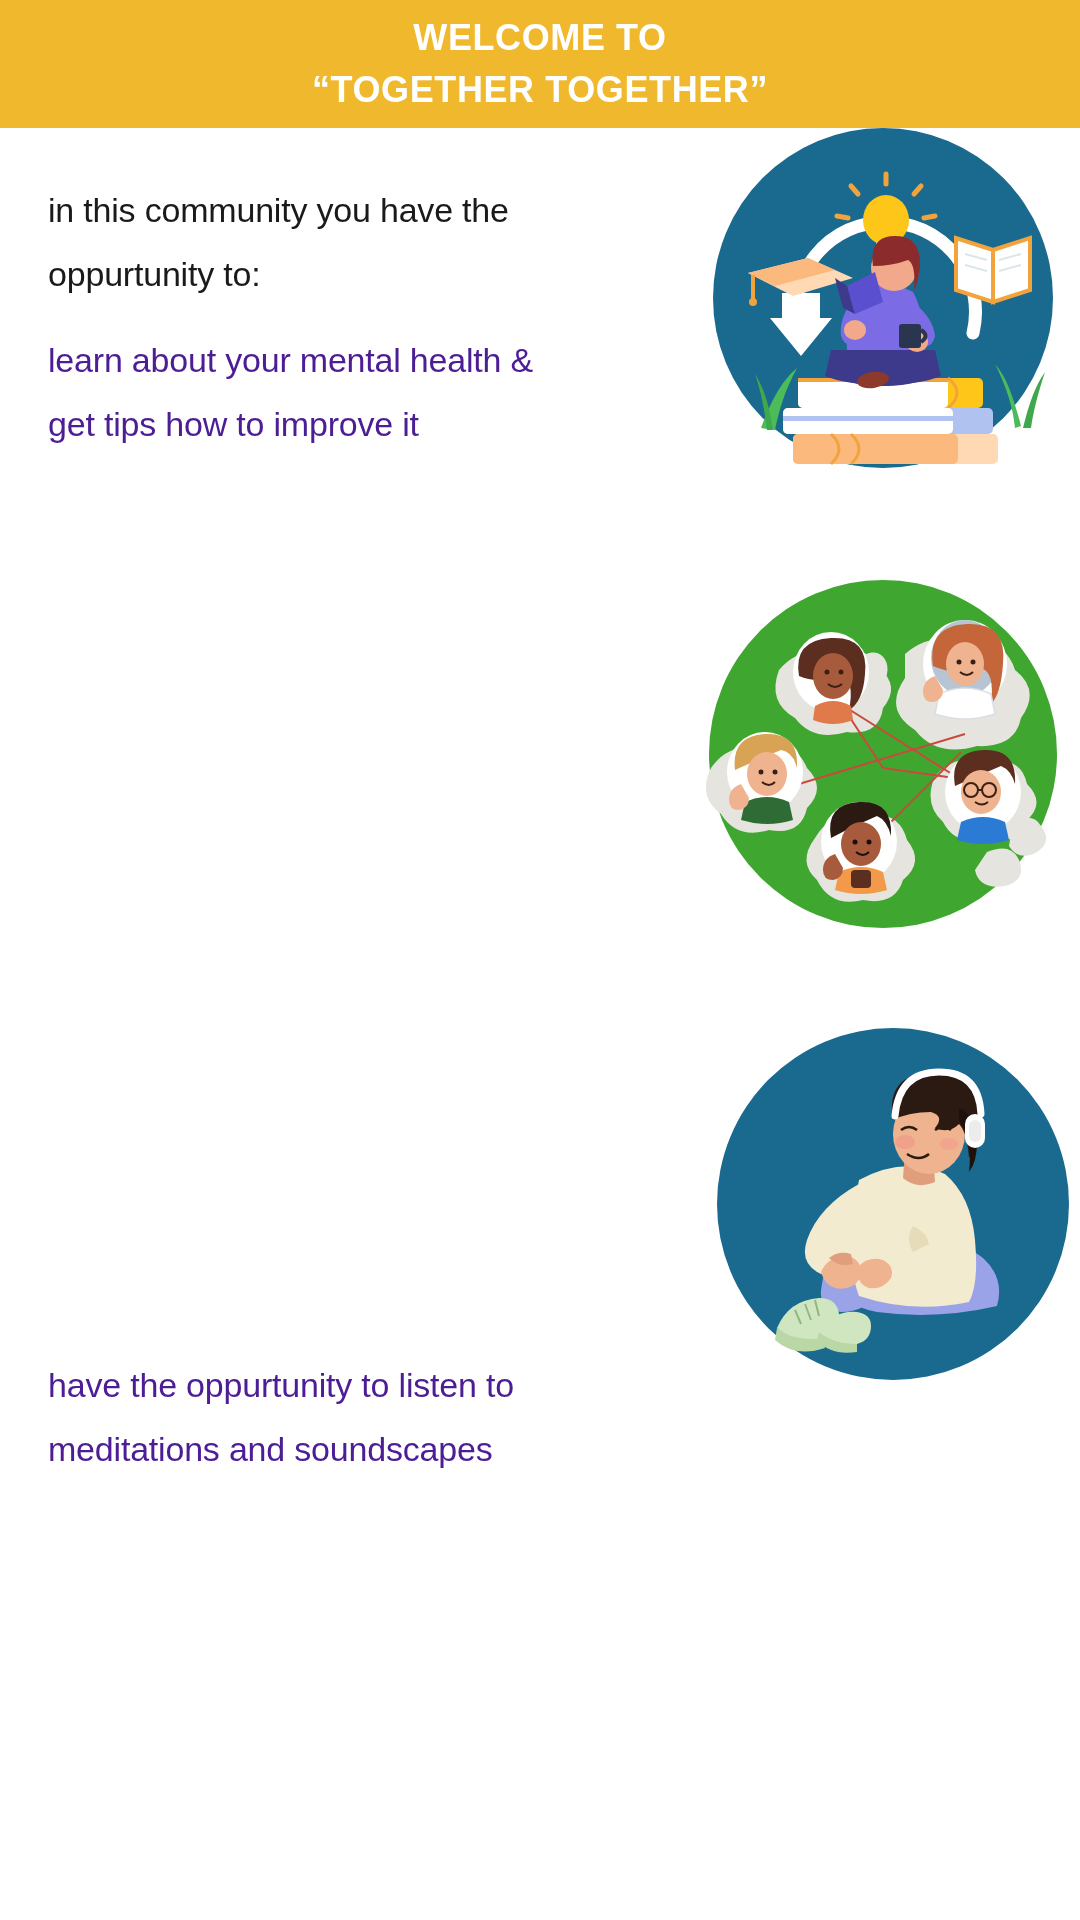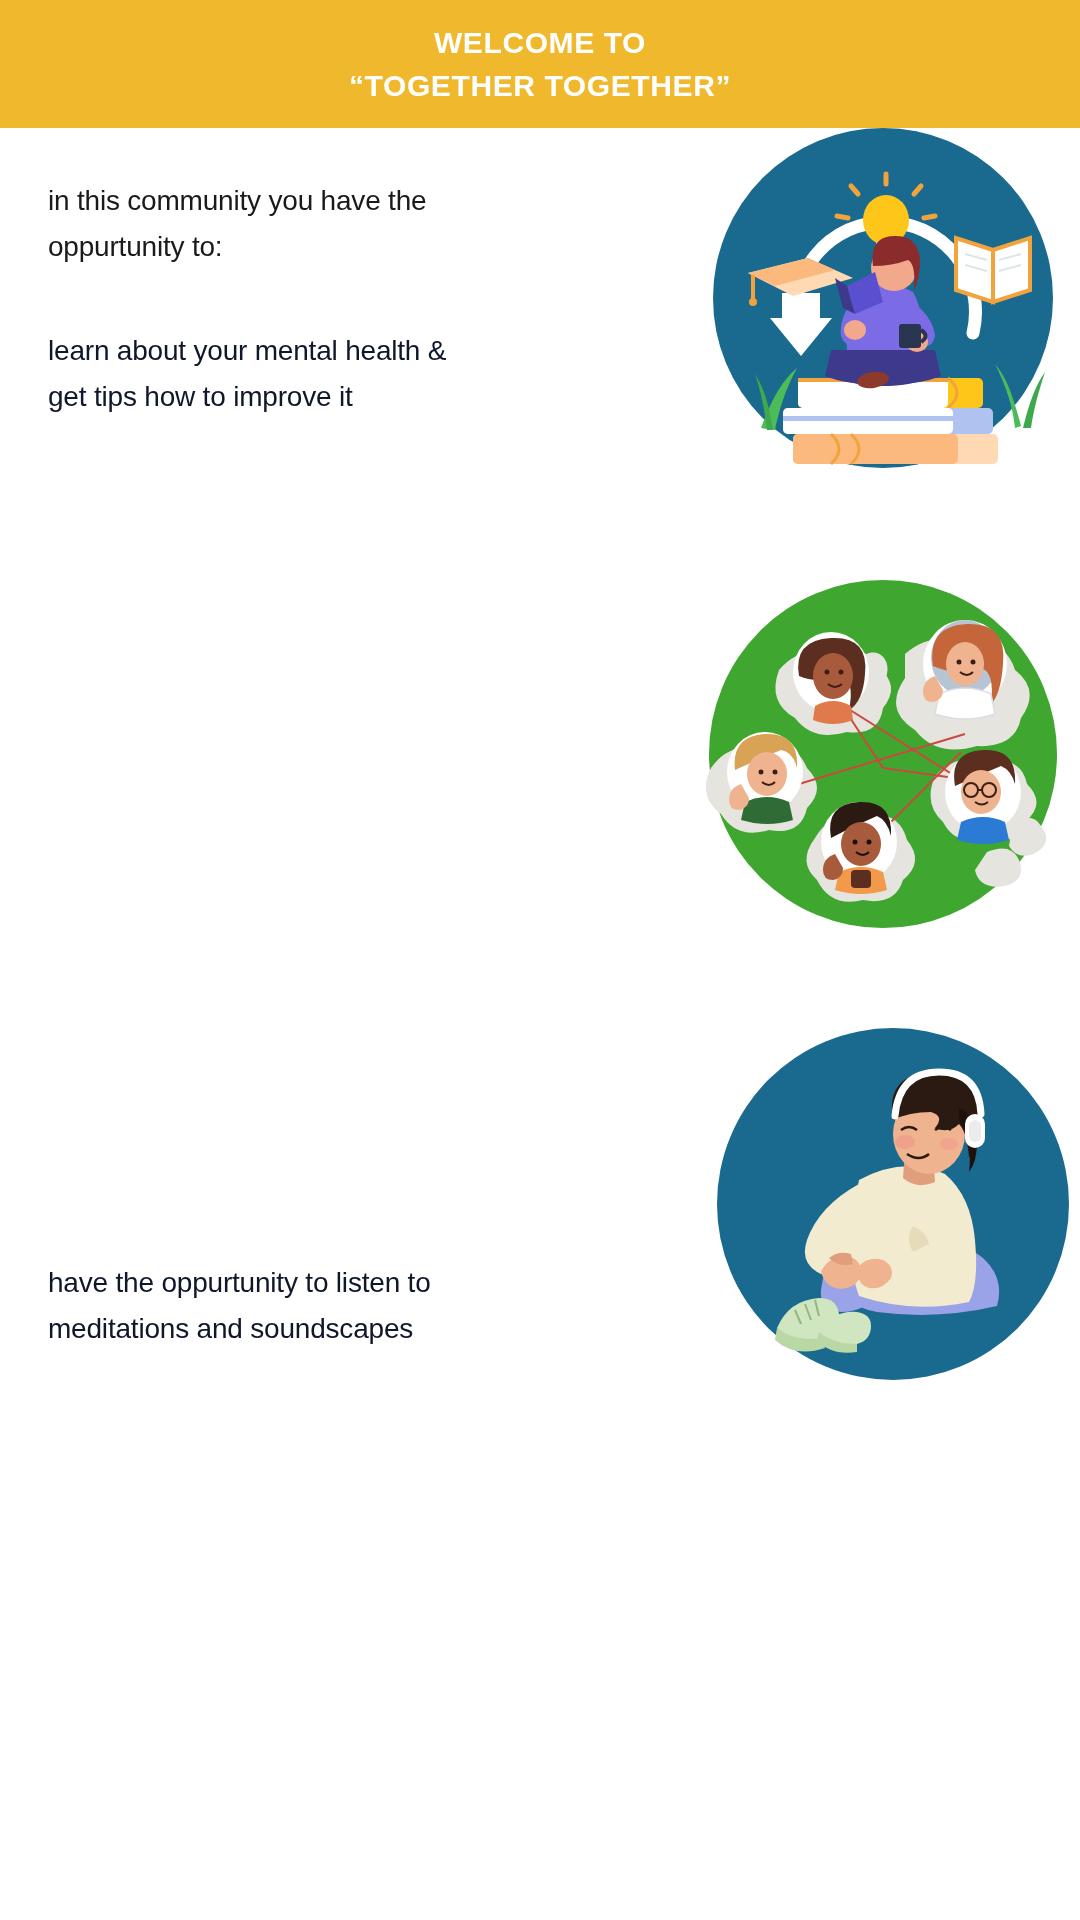--- a/index.html
+++ b/index.html
@@ -16,45 +16,45 @@
     position:absolute; left:0; top:0;
     width:1080px; height:128px;
     background:#F0B92D;
     display:flex; flex-direction:column;
     align-items:center; justify-content:center;
     z-index:5;
   }
   .header-line {
     color:#ffffff;
     font-weight:bold;
-    font-size:30px;
+    font-size:36px;
     letter-spacing:0.6px;
     line-height:1.45;
     text-align:center;
     font-family:"Liberation Sans", sans-serif;
   }
 
   
   .canvas { position:absolute; left:0; top:128px; width:1080px; height:1792px; }
 
   
   .txt {
     position:absolute;
     font-family:"Liberation Sans", sans-serif;
     font-weight:400;
-    font-size:28px;
-    line-height:46px;
+    font-size:34px;
+    line-height:64px;
     letter-spacing:-0.2px;
     white-space:pre-line;
   }
   .txt-intro { color:#1a1a1a; left:48px; top:50px; width:560px; }
-  .txt-blue  { color:#0f172a; }
+  .txt-blue  { color:#4c1d95; }
   .txt-1 { left:48px; top:200px;  width:560px; }
   .txt-2 { left:48px; top:630px;  width:560px; }
-  .txt-3 { left:48px; top:1132px; width:560px; }
+  .txt-3 { left:48px; top:1225px; width:560px; }
 
   
   .circle-wrap { position:absolute; overflow:hidden; }
 
   #ill1 { left:583px; top:0px;    width:497px; height:340px; }
   #ill2 { left:583px; top:452px;  width:497px; height:348px; }
   #ill3 { left:583px; top:900px;  width:497px; height:370px; }
 
   .ill-svg { display:block; }
 </style>

